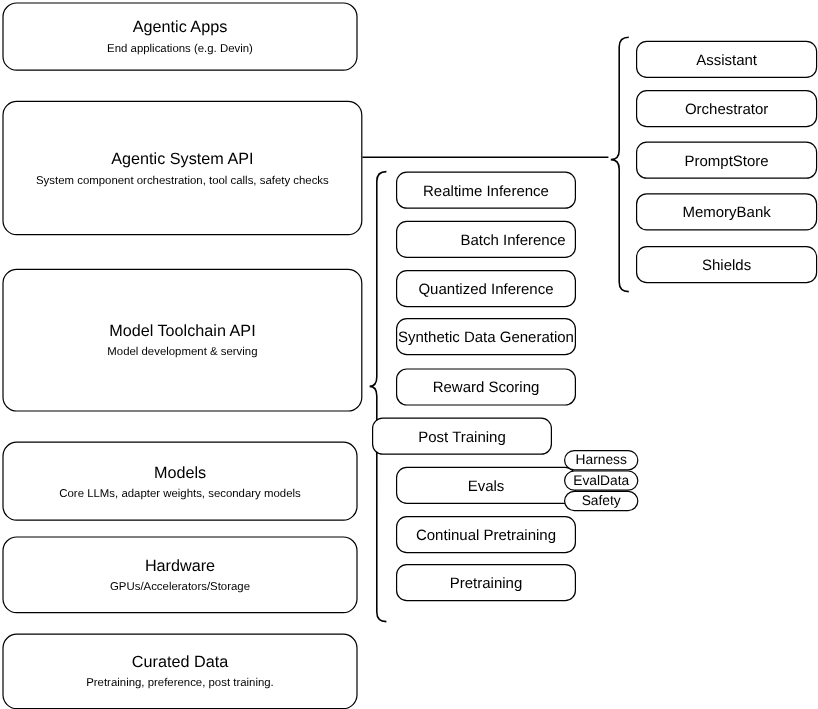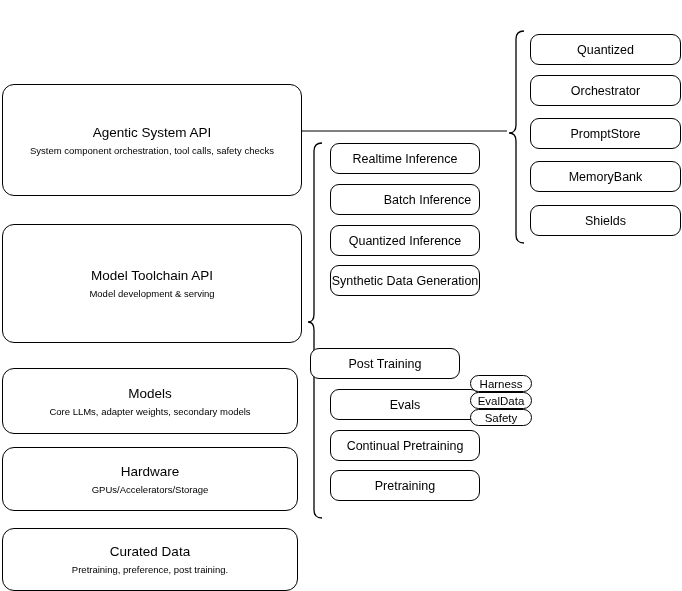--- a/index.html
+++ b/index.html
@@ -82,20 +82,24 @@
 
   <svg class="svg-layer" viewBox="0 0 682 591" xmlns="http://www.w3.org/2000/svg">
 
     <path d="M 302 131 L 507 131" stroke="#000000" stroke-width="1.2" fill="none"></path>
 
     <path d="M 322 143 Q 314 143 314 151 L 314 314 Q 314 322 308 322 Q 314 322 314 330 L 314 510 Q 314 518 322 518" stroke="#000000" stroke-width="1.3" fill="none"></path>
 
     <path d="M 524 31 Q 516 31 516 39 L 516 125 Q 516 133 509 133 Q 516 133 516 141 L 516 235 Q 516 243 524 243" stroke="#000000" stroke-width="1.3" fill="none"></path>
   </svg>
 
+  <div class="box" style="left:2px; top:2px; width:296px; height:57px;">
+    <div class="title">Agentic Apps</div>
+    <div class="sub">End applications (e.g. Devin)</div>
+  </div>
 
   <div class="box" style="left:2px; top:84px; width:300px; height:112px;">
     <div class="title">Agentic System API</div>
     <div class="sub">System component orchestration, tool calls, safety checks</div>
   </div>
 
   <div class="box" style="left:2px; top:224px; width:300px; height:119px;">
     <div class="title">Model Toolchain API</div>
     <div class="sub">Model development &amp; serving</div>
   </div>
@@ -120,20 +124,23 @@
   </div>
   <div class="small-box" style="left:330px; top:184px; width:150px; height:31px;padding-left:45px;">
     <span>Batch Inference</span>
   </div>
   <div class="small-box" style="left:330px; top:225px; width:150px; height:31px;">
     <span>Quantized Inference</span>
   </div>
   <div class="small-box" style="left:330px; top:265px; width:150px; height:31px;">
     <span>Synthetic Data Generation</span>
   </div>
+  <div class="small-box" style="left:330px; top:307px; width:150px; height:31px;">
+    <span>Reward Scoring</span>
+  </div>
   <div class="small-box" style="left:310px; top:348px; width:150px; height:31px;">
     <span>Post Training</span>
   </div>
   <div class="small-box" style="left:330px; top:389px; width:150px; height:31px;">
     <span>Evals</span>
   </div>
   <div class="small-box" style="left:330px; top:430px; width:150px; height:31px;">
     <span>Continual Pretraining</span>
   </div>
   <div class="small-box" style="left:330px; top:470px; width:150px; height:31px;">
@@ -144,21 +151,21 @@
     <span>Harness</span>
   </div>
   <div class="pill" style="left:470px; top:392px; width:62px; height:17px;">
     <span>EvalData</span>
   </div>
   <div class="pill" style="left:470px; top:409px; width:62px; height:17px;">
     <span>Safety</span>
   </div>
 
   <div class="small-box" style="left:530px; top:34px; width:151px; height:31px;">
-    <span>Quantized</span>
+    <span>Assistant</span>
   </div>
   <div class="small-box" style="left:530px; top:118px; width:151px; height:31px;">
     <span>PromptStore</span>
   </div>
   <div class="small-box" style="left:530px; top:75px; width:151px; height:31px;">
     <span>Orchestrator</span>
   </div>
   <div class="small-box" style="left:530px; top:161px; width:151px; height:31px;">
     <span>MemoryBank</span>
   </div>

